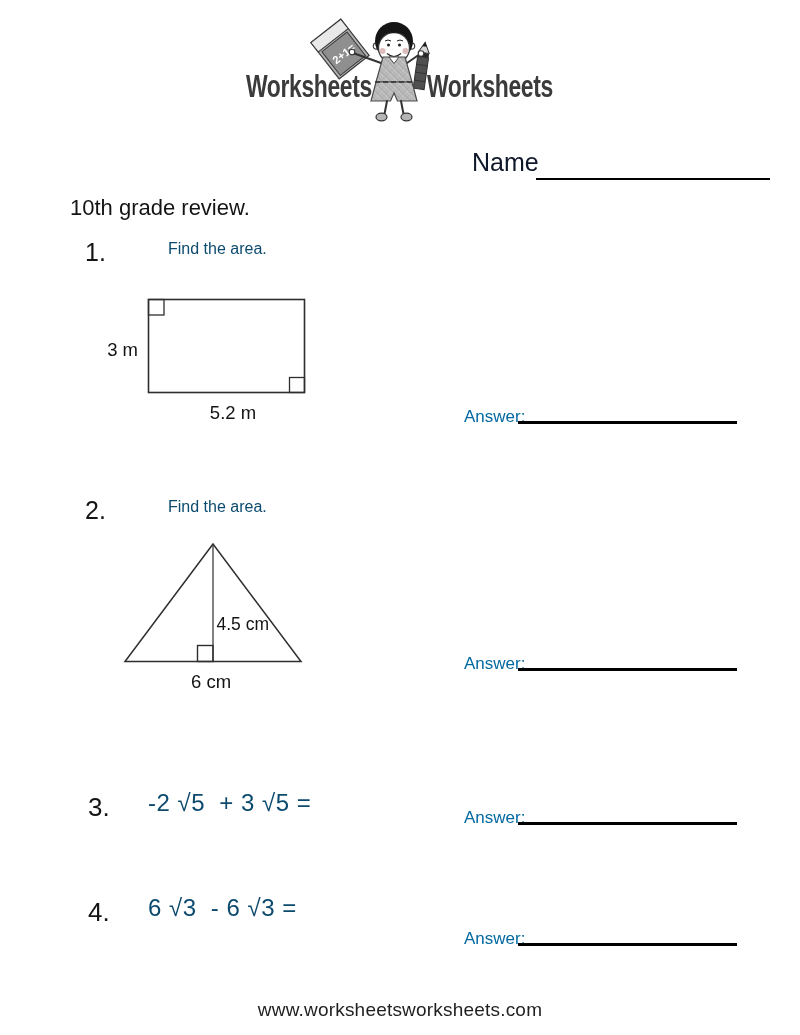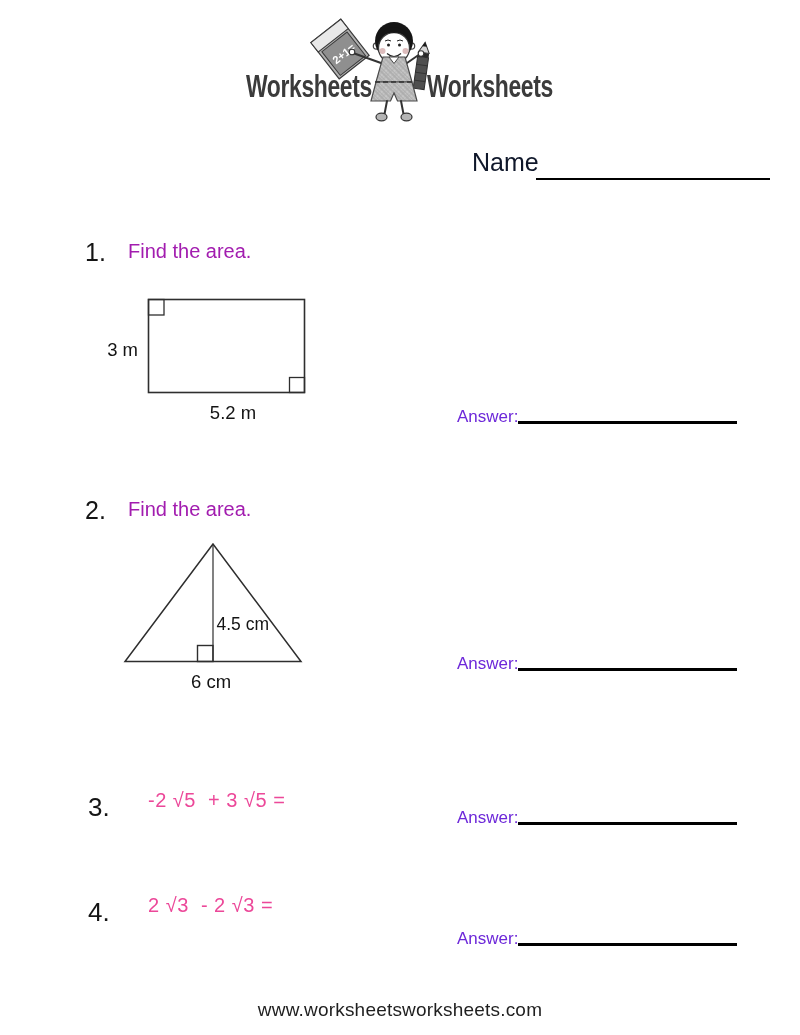--- a/index.html
+++ b/index.html
@@ -17,26 +17,26 @@
   .logo-word.lw-left{left:246px;}
   .logo-word.lw-right{left:427px;}
   .logo-svg{position:absolute;left:300px;top:8px;}
   
   .title{left:70px;top:151px;font-size:29px;letter-spacing:-0.5px;color:#141414;white-space:nowrap;}
   .name-label{left:472px;top:148px;font-size:25px;color:#0f172a;}
   .name-line{left:536px;top:178px;width:234px;height:0;border-top:2px solid #000;}
   .subtitle{left:70px;top:195px;font-size:22px;color:#141414;}
   
   .p-num{position:absolute;font-size:25px;color:#141414;}
-  .p-prompt{position:absolute;font-size:20px;color:#a21caf;white-space:nowrap;}
+  .p-prompt{position:absolute;font-size:16px;color:#0c4a6e;white-space:nowrap;margin-left:40px;}
   .p-num-lg{position:absolute;font-size:26px;color:#141414;}
-  .expr{position:absolute;font-size:20px;color:#ec4899;white-space:pre;letter-spacing:0.5px;}
+  .expr{position:absolute;font-size:24px;color:#0c4a6e;white-space:pre;letter-spacing:0.5px;}
   
   .answer-row{position:absolute;left:457px;width:290px;height:24px;}
-  .ans-label{position:absolute;left:0;top:0;font-size:17px;color:#6d28d9;}
+  .ans-label{position:absolute;left:7px;top:0;font-size:17px;color:#0369a1;}
   .ans-line{position:absolute;left:61px;top:14px;width:219px;height:0;border-top:3px solid #000;}
   
   .fig-label{font-family:"Liberation Sans", sans-serif;fill:#141414;}
   
   .footer{left:0;top:999px;width:800px;text-align:center;font-size:19px;color:#1f1f1f;letter-spacing:0.2px;}
 </style>
 </head>
 <body>
 
 <div class="page">
@@ -100,20 +100,21 @@
     <g stroke="#333" stroke-width="2" stroke-linecap="round">
       <line x1="387" y1="101" x2="384.5" y2="114"></line>
       <line x1="401" y1="101" x2="403.5" y2="114"></line>
     </g>
     <ellipse cx="381.5" cy="117" rx="5.5" ry="3.8" fill="#b5b5b5" stroke="#333" stroke-width="1.2"></ellipse>
     <ellipse cx="406.5" cy="117" rx="5.5" ry="3.8" fill="#b5b5b5" stroke="#333" stroke-width="1.2"></ellipse>
   </svg>
 
   <div class="abs name-label">Name</div>
   <div class="abs name-line"></div>
+  <div class="abs subtitle">10th grade review.</div>
 
   <div>
     <div class="p-num" style="left:85px;top:238px;">1.</div>
     <div class="p-prompt" style="left:128px;top:240px;">Find the area.</div>
 
     <svg class="abs" style="left:100px;top:290px;" width="220" height="140" viewBox="100 290 220 140">
       <rect x="148.5" y="299.5" width="156" height="93" fill="none" stroke="#2e2e2e" stroke-width="1.6"></rect>
       <rect x="148.5" y="299.5" width="15.5" height="15.5" fill="none" stroke="#2e2e2e" stroke-width="1.3"></rect>
       <rect x="289.5" y="377.5" width="15" height="15" fill="none" stroke="#2e2e2e" stroke-width="1.3"></rect>
       <text class="fig-label" x="138" y="356" text-anchor="end" font-size="18.5">3 m</text>
@@ -148,21 +149,21 @@
     <div class="p-num-lg" style="left:88px;top:792px;">3.</div>
     <div class="expr" style="left:148px;top:789px;">-2 √5  + 3 √5 =</div>
     <div class="answer-row" style="top:808px;">
       <span class="ans-label">Answer:</span>
       <span class="ans-line"></span>
     </div>
   </div>
 
   <div>
     <div class="p-num-lg" style="left:88px;top:897px;">4.</div>
-    <div class="expr" style="left:148px;top:894px;">2 √3  - 2 √3 =</div>
+    <div class="expr" style="left:148px;top:894px;">6 √3  - 6 √3 =</div>
     <div class="answer-row" style="top:929px;">
       <span class="ans-label">Answer:</span>
       <span class="ans-line"></span>
     </div>
   </div>
 
   <div class="abs footer">www.worksheetsworksheets.com</div>
 
 </div>
 

